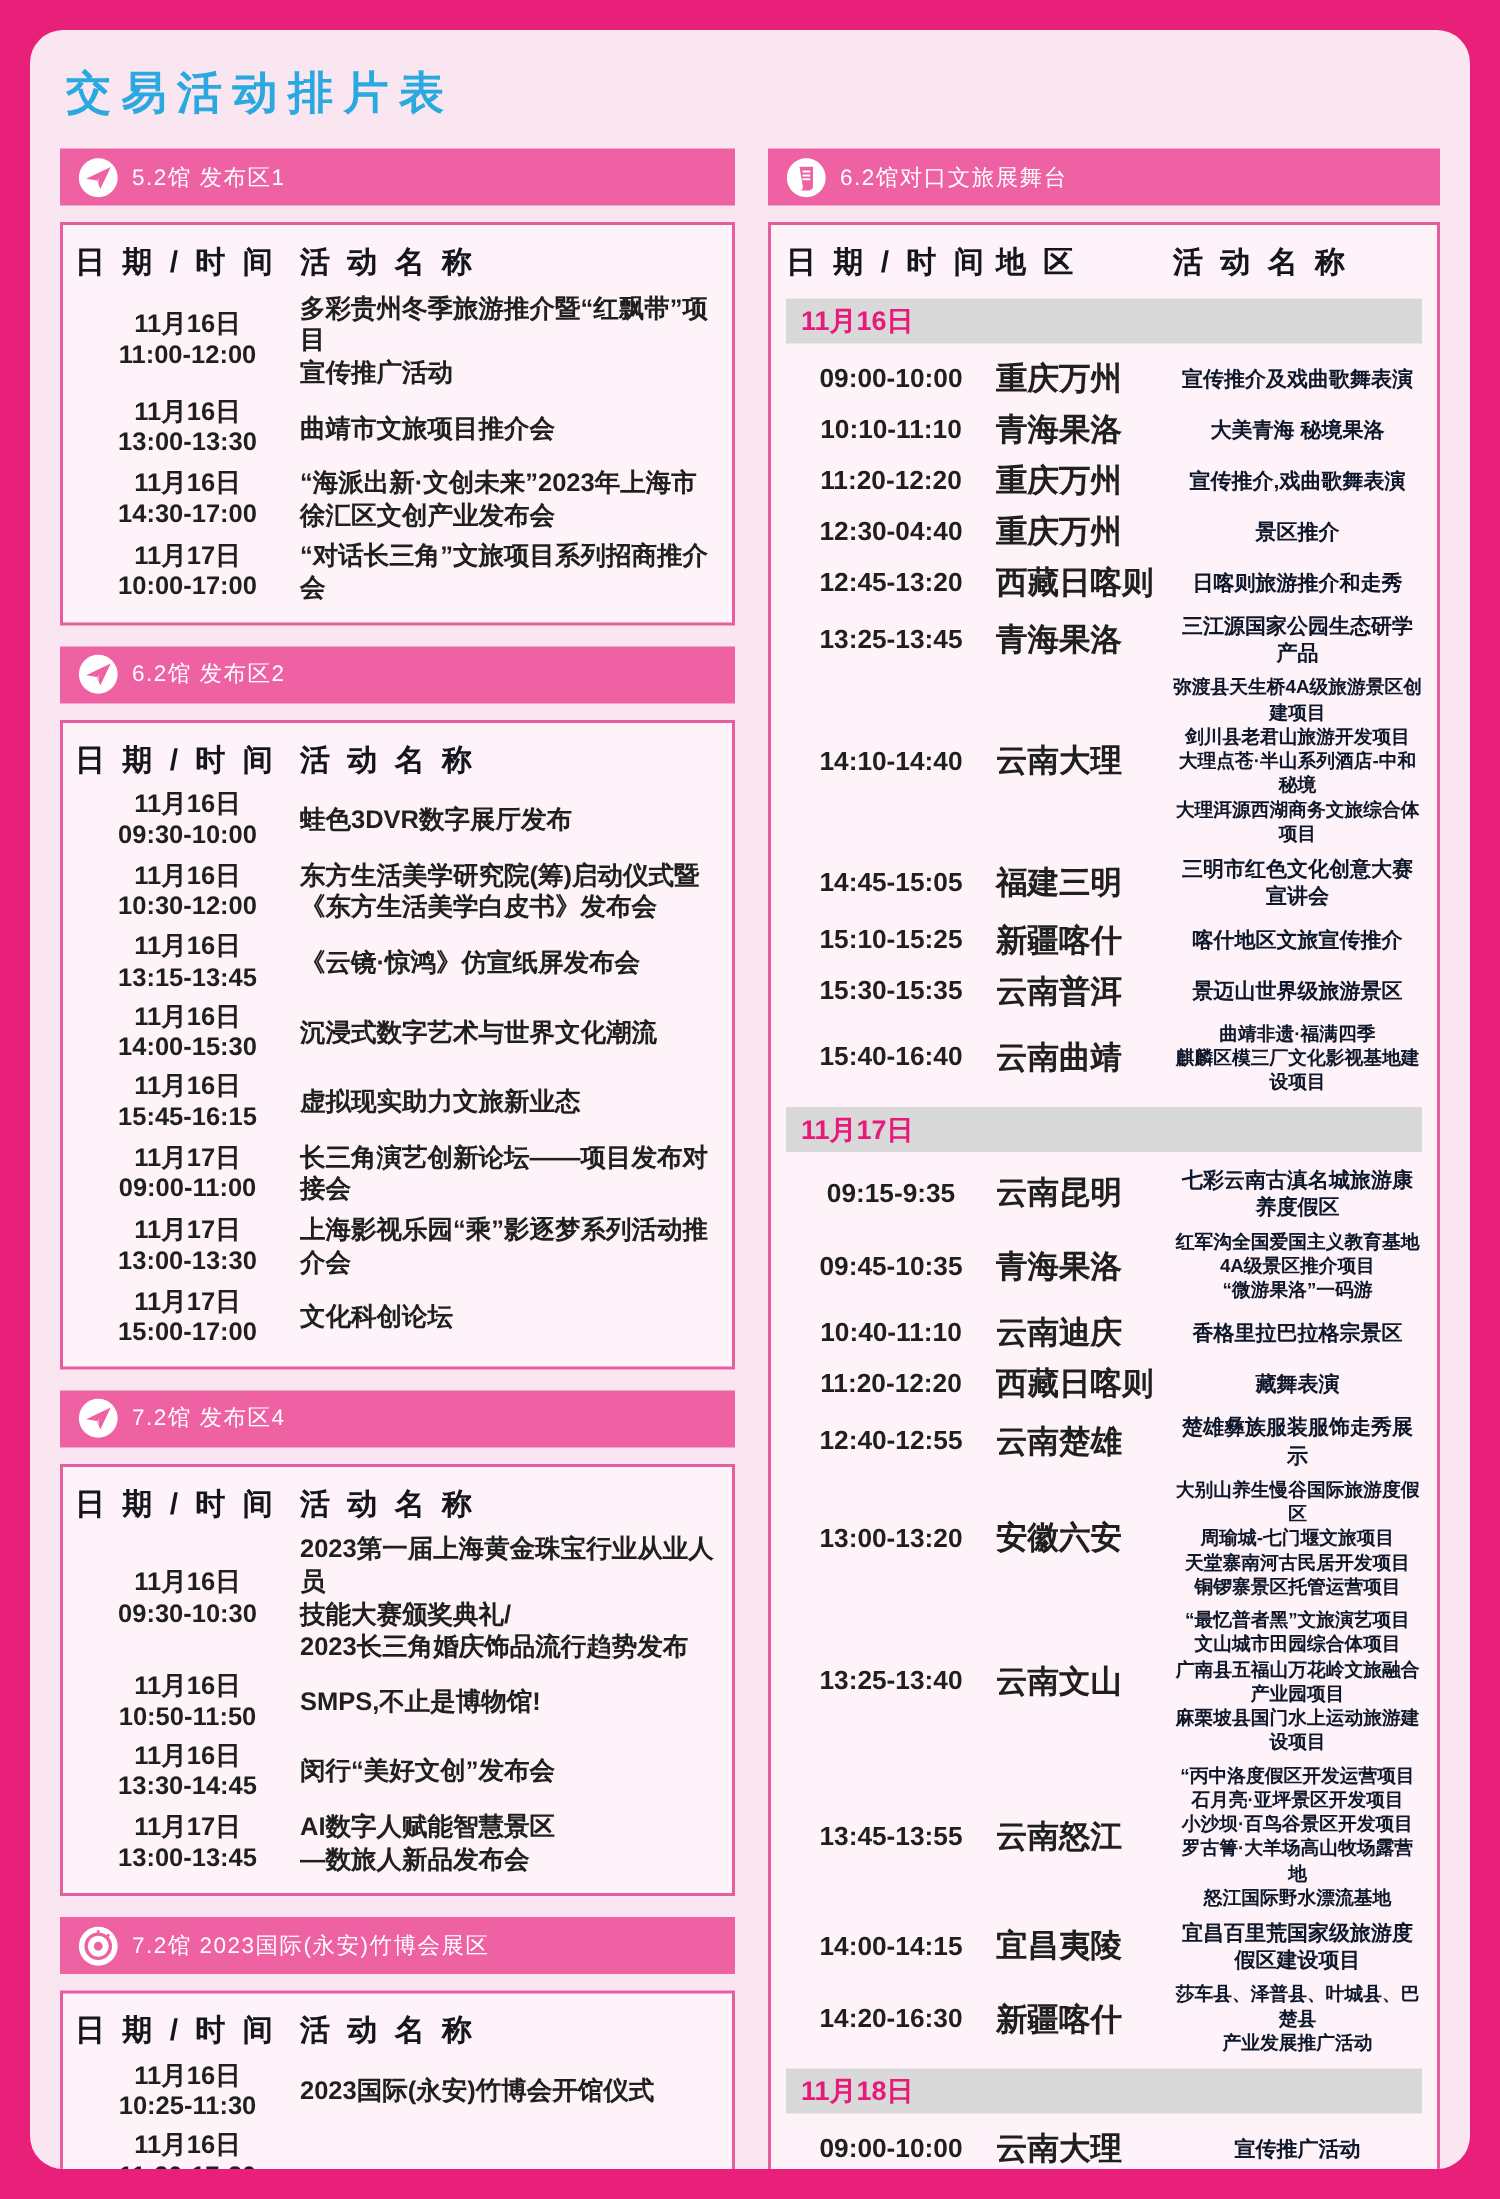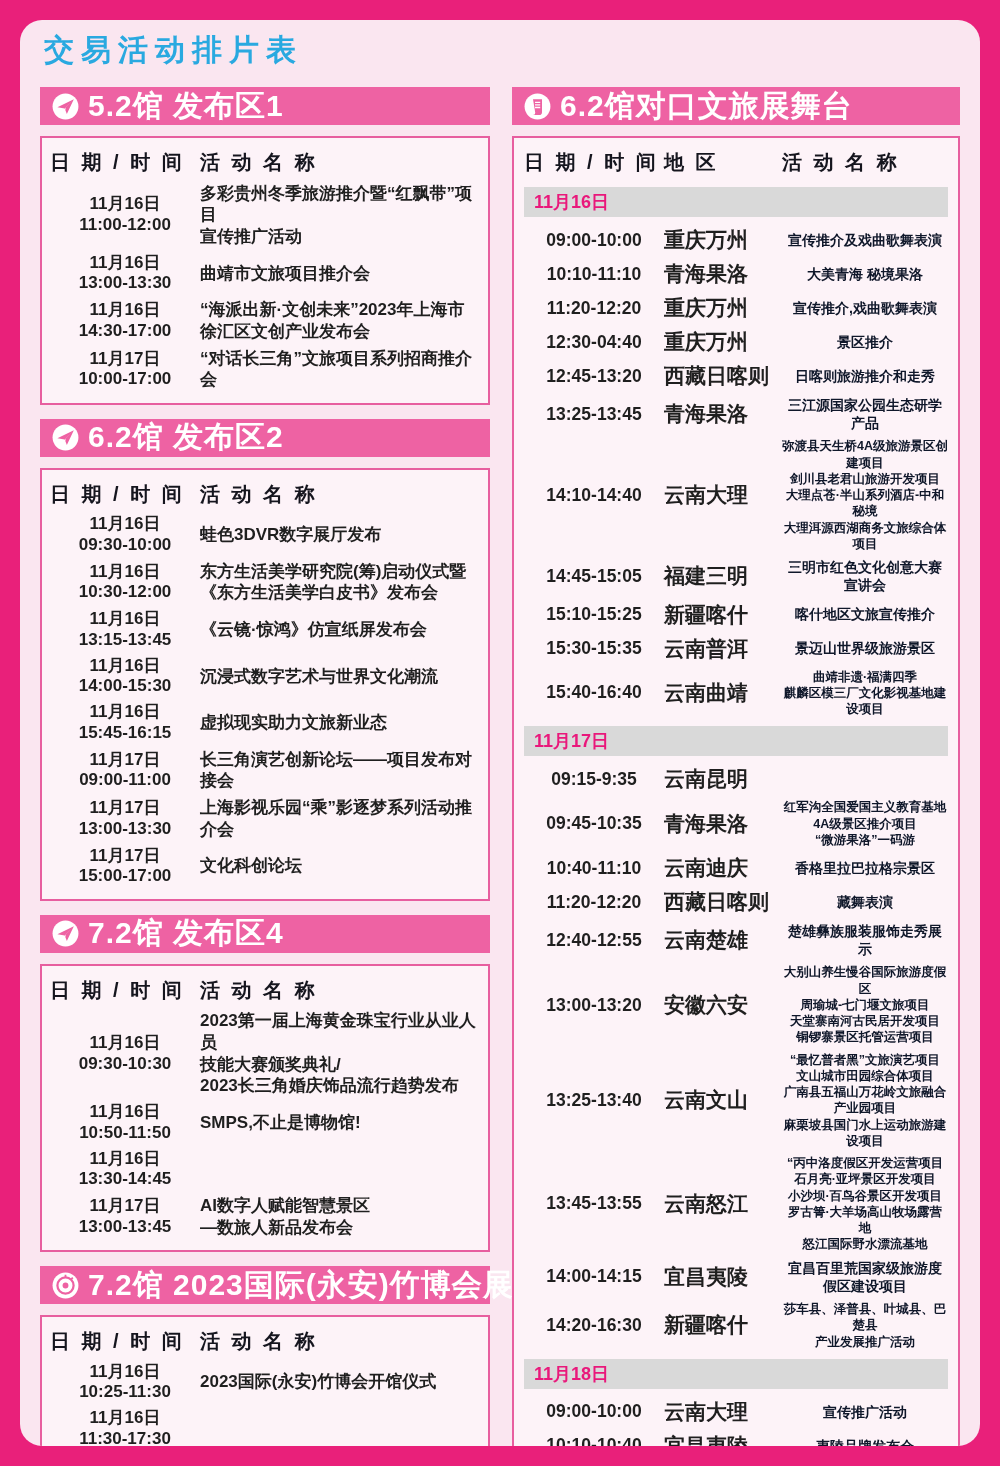--- a/index.html
+++ b/index.html
@@ -6,21 +6,21 @@
   html,body { width:1000px; height:1466px; }
   body {
     background:#E9207A;
     padding:20px;
     font-family:"Liberation Sans","DejaVu Sans",sans-serif;
   }
   .page {
     width:100%; height:100%;
     background:#FAE6F0;
     border-radius:22px;
-    padding:0 20px 18px 20px;
+    padding:12px 20px 18px 20px;
     overflow:hidden;
   }
   .page-title {
     color:#29A9E0;
     font-size:30px;
     font-weight:800;
     letter-spacing:7px;
     margin:10px 0 16px 4px;
   }
   .cols { display:flex; gap:22px; align-items:flex-start; }
@@ -29,21 +29,21 @@
 
   .bar {
     background:#EE62A3;
     height:38px;
     display:flex; align-items:center;
     padding:0 12px; gap:9px;
   }
   .bar-icon { width:27px; height:27px; display:inline-flex; flex-shrink:0; }
   .bar-icon svg { width:100%; height:100%; }
   .bar-title {
-    color:#fff; font-size:30px; font-weight:700;
+    color:#fff; font-size:15px; font-weight:400;
     letter-spacing:1px; white-space:nowrap;
   }
 
   .box {
     border:2px solid #E75E9F;
     background:#FDF3F8;
     margin:11px 0 14px 0;
     padding:3px 8px 9px 8px;
   }
   .box.right-box { padding:3px 10px 9px 10px; margin-bottom:0; }
@@ -193,20 +193,21 @@
 2023长三角婚庆饰品流行趋势发布</div>
           </div>
           <div class="lrow">
             <div class="dt">11月16日
 10:50-11:50</div>
             <div class="act">SMPS,不止是博物馆!</div>
           </div>
           <div class="lrow">
             <div class="dt">11月16日
 13:30-14:45</div>
+            <div class="act">闵行“美好文创”发布会</div>
           </div>
           <div class="lrow">
             <div class="dt">11月17日
 13:00-13:45</div>
             <div class="act">AI数字人赋能智慧景区
 —数旅人新品发布会</div>
           </div>
         </div>
         <div class="bar">
           <span class="bar-icon">
@@ -312,20 +313,21 @@
             <div class="rrow">
               <div class="time">15:40-16:40</div>
               <div class="region">云南曲靖</div>
               <div class="ract multi">曲靖非遗·福满四季
 麒麟区模三厂文化影视基地建设项目</div>
             </div>
             <div class="date-bar">11月17日</div>
             <div class="rrow">
               <div class="time">09:15-9:35</div>
               <div class="region">云南昆明</div>
+              <div class="ract">七彩云南古滇名城旅游康养度假区</div>
             </div>
             <div class="rrow">
               <div class="time">09:45-10:35</div>
               <div class="region">青海果洛</div>
               <div class="ract multi">红军沟全国爱国主义教育基地
 4A级景区推介项目
 “微游果洛”一码游</div>
             </div>
             <div class="rrow">
               <div class="time">10:40-11:10</div>

